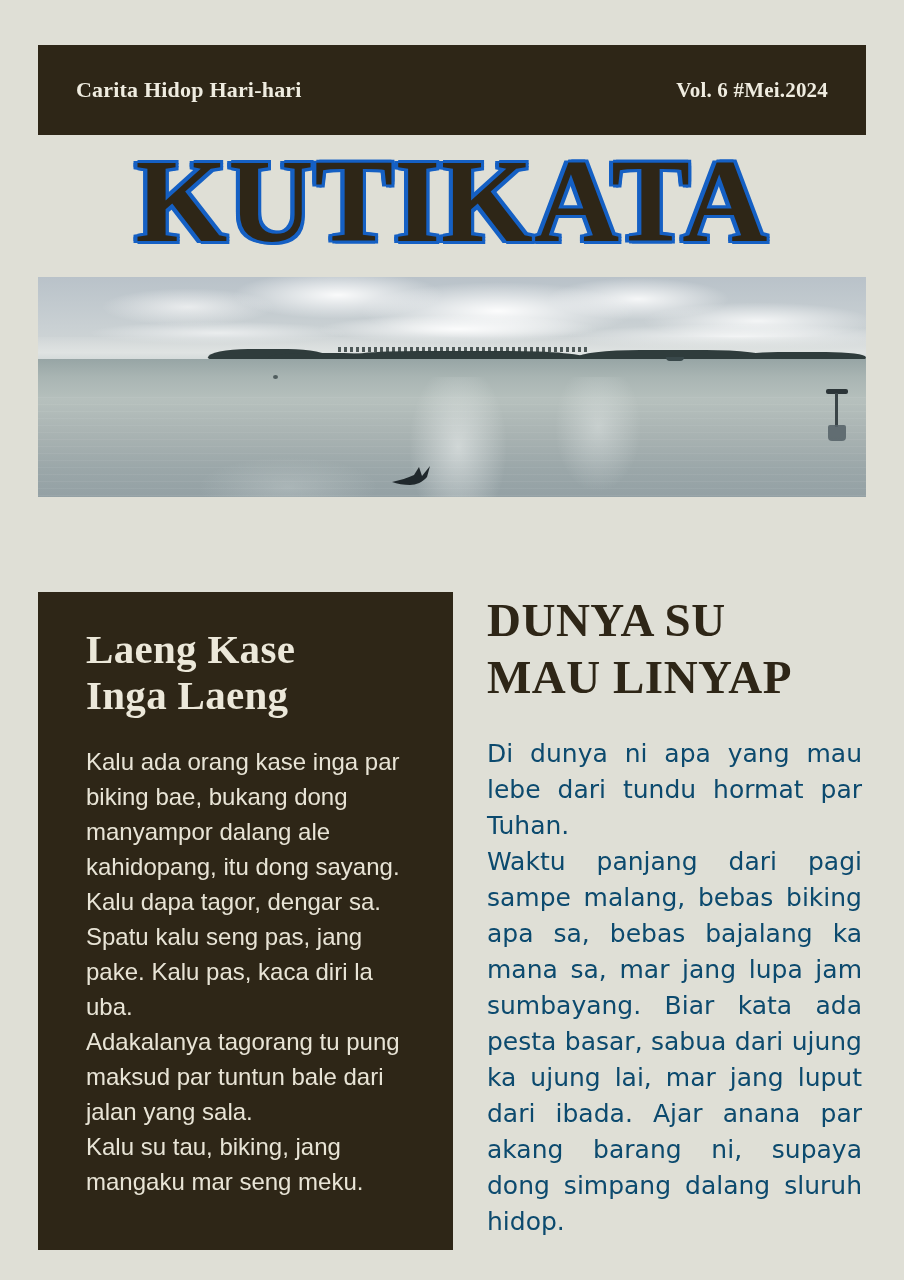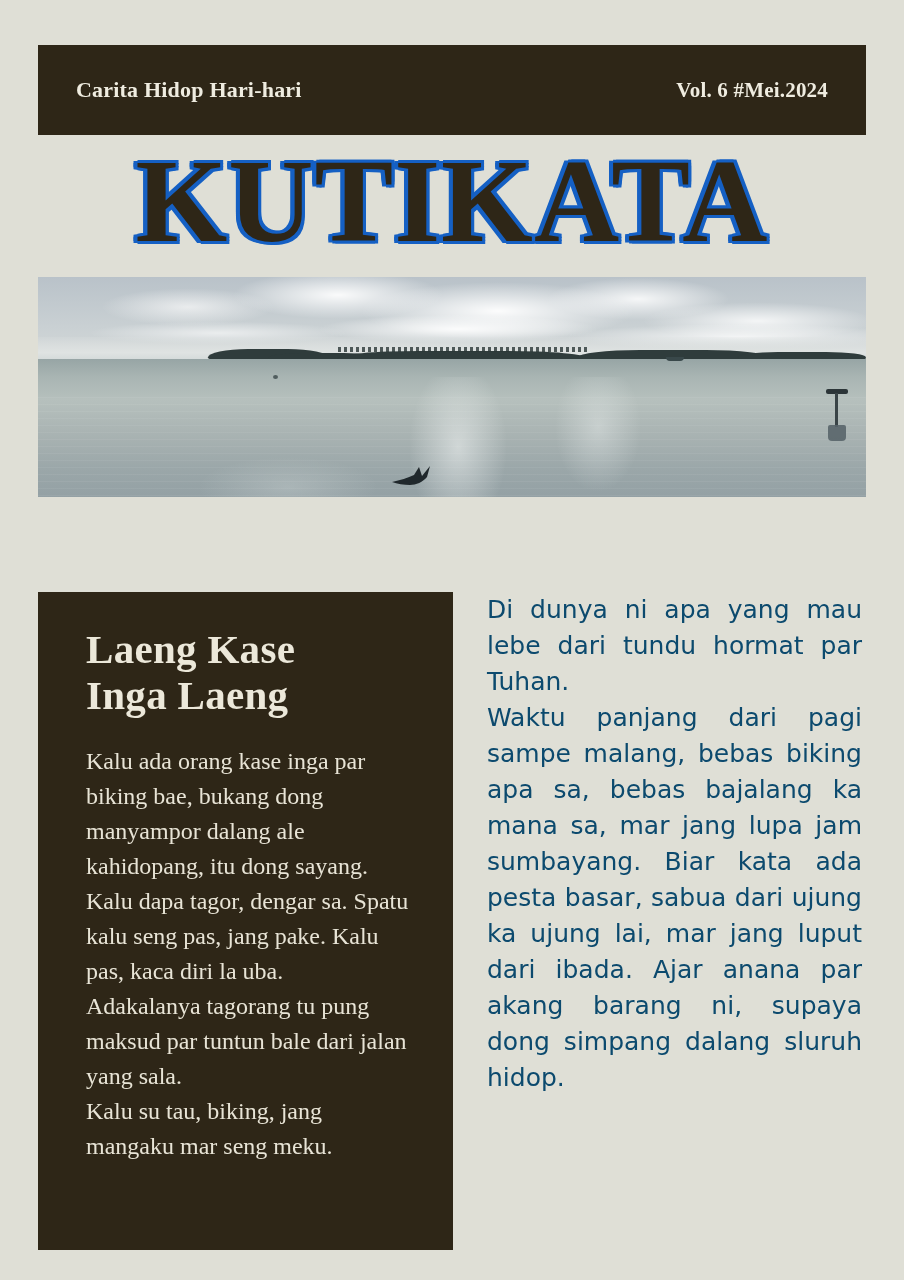--- a/index.html
+++ b/index.html
@@ -234,21 +234,21 @@
     font-family: "Liberation Serif", serif;
     font-weight: bold;
     font-size: 41px;
     line-height: 46px;
     color: #ece8da;
     margin: 0 0 26px 0;
     letter-spacing: 0.3px;
     white-space: pre-line;
   }
   .left-body {
-    font-family: Liberation Serif, serif;
+    font-family: Liberation Sans, sans-serif;
     font-size: 24px;
     line-height: 35px;
     color: #e8e4d6;
     margin: 0;
     white-space: pre-line;
     text-align: left;
   }
 
   
   .right-col {
@@ -324,17 +324,19 @@
   <div class="left-col">
     <h2 class="left-heading">Laeng Kase
 Inga Laeng</h2>
     <p class="left-body">Kalu ada orang kase inga par biking bae, bukang dong manyampor dalang ale kahidopang, itu dong sayang.
 Kalu dapa tagor, dengar sa. Spatu kalu seng pas, jang pake. Kalu pas, kaca diri la uba.
 Adakalanya tagorang tu pung maksud par tuntun bale dari jalan yang sala.
 Kalu su tau, biking, jang mangaku mar seng meku.</p>
   </div>
 
   <div class="right-col">
+    <h2 class="right-heading">DUNYA SU
+MAU LINYAP</h2>
     <p class="right-body">Di dunya ni apa yang mau lebe dari tundu hormat par Tuhan.
 Waktu panjang dari pagi sampe malang, bebas biking apa sa, bebas bajalang ka mana sa, mar jang lupa jam sumbayang. Biar kata ada pesta basar, sabua dari ujung ka ujung lai, mar jang luput dari ibada. Ajar anana par akang barang ni, supaya dong simpang dalang sluruh hidop.</p>
   </div>
 
 </div>
 
 </body></html>

